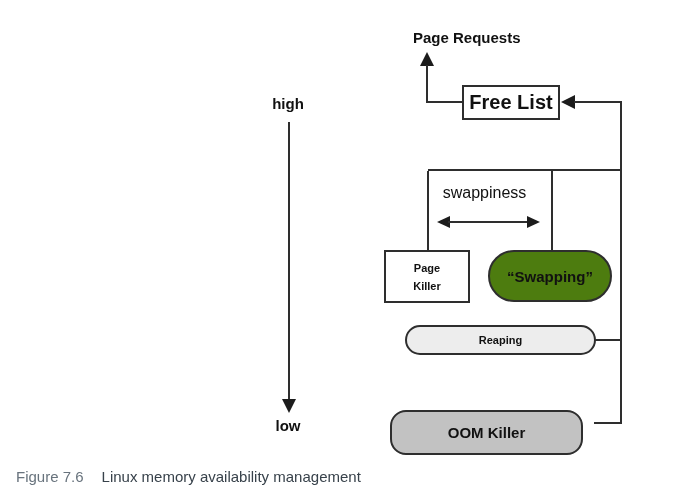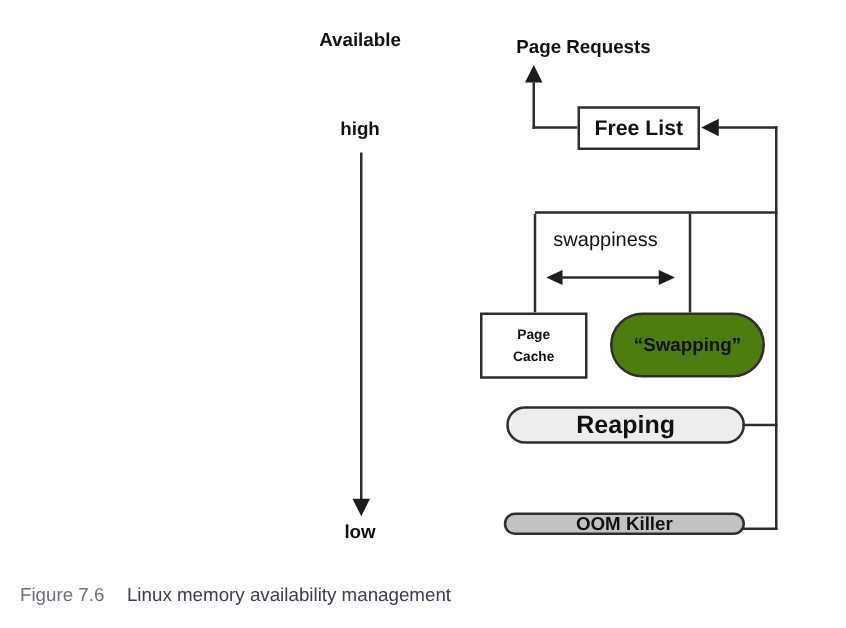--- a/index.html
+++ b/index.html
@@ -24,37 +24,36 @@
   .rectbox{
     background:#ffffff;border:2px solid #2e2e2e;
     display:flex;align-items:center;justify-content:center;
     font-weight:bold;color:#111111;text-align:center;
   }
   .stadium{
     border:2px solid #2e2e2e;display:flex;align-items:center;justify-content:center;
     font-weight:bold;color:#111111;text-align:center;box-sizing:border-box;
   }
   #swapping-node{background:#4d7c0f;border-radius:27px;font-size:15px;}
-  #reaping-node{background:#ededed;border-radius:16px;font-size:20px;}
+  #reaping-node{background:#ededed;border-radius:16px;font-size:11px;}
   #oom-node{background:#c2c2c2;border-radius:16px;font-size:15px;}
-  #freelist-node{font-size:17px;}
+  #freelist-node{font-size:20px;}
   #pagecache-node{font-size:11px;line-height:18px;}
   #swappiness-label{font-size:16px;font-weight:normal;}
   
   #caption{position:absolute;left:16px;top:468px;font-size:15px;white-space:nowrap;}
   #caption .fig{color:#68737d;margin-right:18px;}
   #caption .txt{color:#38424b;}
 </style>
 </head>
 <body>
 
 <div id="canvas">
 
   <div class="abs lbl center" style="left:213px;top:24px;width:150px;line-height:17px;">
-    <div>Available</div>
   </div>
 
   <div class="abs lbl center" style="left:213px;top:95px;width:150px;">high</div>
 
   <div class="abs vline" style="left:288px;top:122px;height:278px;"></div>
   <div class="abs ah ah-down" style="left:282px;top:399px;"></div>
 
   <div class="abs lbl center" style="left:213px;top:417px;width:150px;">low</div>
 
   <div class="abs lbl" style="left:413px;top:29px;white-space:nowrap;">Page Requests</div>
@@ -76,34 +75,34 @@
   <div class="abs vline" style="left:551px;top:171px;height:79px;"></div>
 
   <div id="swappiness-label" class="abs center" style="left:428px;top:184px;width:113px;">swappiness</div>
   <div class="abs ah ah-left-sm" style="left:437px;top:216px;"></div>
   <div class="abs hline" style="left:448px;top:221px;width:81px;"></div>
   <div class="abs ah ah-right-sm" style="left:527px;top:216px;"></div>
 
   <div id="pagecache-node" class="abs rectbox" style="left:384px;top:250px;width:82px;height:49px;">
     <div>
       <div>Page</div>
-      <div>Cache</div>
+      <div>Killer</div>
     </div>
   </div>
 
   <div id="swapping-node" class="abs stadium" style="left:488px;top:250px;width:124px;height:52px;">
     <span>“Swapping”</span>
   </div>
 
   <div id="reaping-node" class="abs stadium" style="left:405px;top:325px;width:191px;height:30px;">
     <span>Reaping</span>
   </div>
   <div class="abs hline" style="left:594px;top:339px;width:28px;"></div>
 
-  <div id="oom-node" class="abs stadium" style="left:403px;top:410px;width:193px;height:18px;">
+  <div id="oom-node" class="abs stadium" style="left:390px;top:410px;width:193px;height:45px;">
     <span>OOM Killer</span>
   </div>
   <div class="abs hline" style="left:594px;top:422px;width:28px;"></div>
 
   <div id="caption">
     <span class="fig">Figure 7.6</span><span class="txt">Linux memory availability management</span>
   </div>
 
 </div>
 

